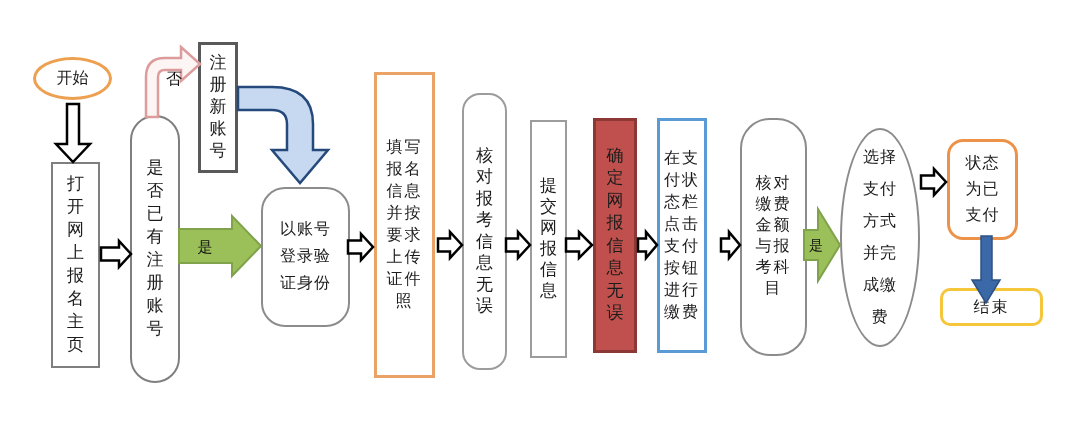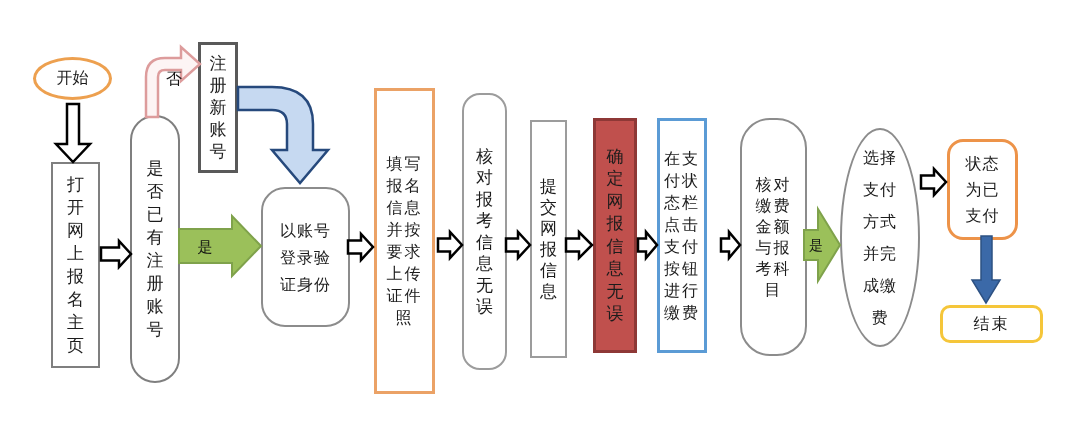--- a/index.html
+++ b/index.html
@@ -1,20 +1,20 @@
 <!DOCTYPE html>
 <html><head>
 <meta charset="utf-8">
 <style>
   html,body{margin:0;padding:0;background:#fff;}
   .canvas{
     position:relative;
     width:1080px;height:431px;
     background:#ffffff;
-    font-family:Liberation Serif, serif;
+    font-family:Liberation Mono, monospace;
     color:#1c1c1c;
     overflow:hidden;
   }
   .node{
     position:absolute;
     display:flex;align-items:center;justify-content:center;
     text-align:center;white-space:pre-line;
     background:#ffffff;box-sizing:border-box;
     color:#1c1c1c;
   }
@@ -24,29 +24,29 @@
     display:flex;align-items:center;justify-content:center;
     background:transparent;color:#111;
   }
 
   
   .n-start        {left:33px;  top:57px;  width:79px;  height:43px;  border:3px solid #eda04f;   border-radius:50%; font-size:16px;}
   .n-open         {left:51px;  top:162px; width:49px;  height:206px; border:2.5px solid #7f7f7f; font-size:17px; line-height:23px;}
   .n-has-account  {left:130px; top:115px; width:50px;  height:268px; border:2.5px solid #7f7f7f; border-radius:26px; font-size:17px; line-height:23px;}
   .n-register     {left:198px; top:42px;  width:40px;  height:131px; border:3px solid #595959;   font-size:17px; line-height:22px;}
   .n-login        {left:261px; top:187px; width:89px;  height:140px; border:2.5px solid #8c8c8c; border-radius:24px; font-size:16px; line-height:27px; letter-spacing:1px;}
-  .n-fill         {left:374px; top:72px;  width:61px;  height:306px; border:3px solid #eba266;   font-size:16px; line-height:22px; letter-spacing:2px;margin-top:16px;}
+  .n-fill         {left:374px; top:72px;  width:61px;  height:306px; border:3px solid #eba266;   font-size:16px; line-height:22px; letter-spacing:2px;}
   .n-check-info   {left:462px; top:93px;  width:45px;  height:277px; border:2.5px solid #9c9c9c; border-radius:18px; font-size:17px; line-height:21.5px;}
   .n-submit       {left:530px; top:120px; width:37px;  height:238px; border:2.5px solid #9c9c9c; font-size:17px; line-height:21px;}
   .n-confirm      {left:593px; top:118px; width:44px;  height:235px; border:3px solid #8e3836;   background:#c0504d; font-size:17px; line-height:22.5px;}
   .n-click-pay    {left:657px; top:118px; width:50px;  height:235px; border:3px solid #5b9bd5;   font-size:16px; line-height:22px; letter-spacing:2px;}
   .n-check-amount {left:740px; top:118px; width:67px;  height:238px; border:2.5px solid #8c8c8c; border-radius:30px; font-size:16px; line-height:21px; letter-spacing:2px;}
   .n-choose-pay   {left:840px; top:128px; width:80px;  height:219px; border:2.5px solid #8c8c8c; border-radius:50%; font-size:16px; line-height:32px; letter-spacing:1px;}
   .n-status-paid  {left:947px; top:132px; width:71px;  height:101px; border:3px solid #ed9349;   border-radius:16px; font-size:16px; line-height:26px; letter-spacing:1px;margin-top:7px;}
-  .n-end          {left:940px; top:305px; width:103px; height:38px;  border:3px solid #f5c63a;   border-radius:10px; font-size:16px; letter-spacing:2px;}
+  .n-end          {left:940px; top:288px; width:103px; height:38px;  border:3px solid #f5c63a;   border-radius:10px; font-size:16px; letter-spacing:2px;}
 
   .lbl-no        {left:162px; top:68px;  width:24px; height:22px; font-size:16px;}
   .lbl-yes-login {left:192px; top:236px; width:26px; height:22px; font-size:15px;}
   .lbl-yes-pay   {left:804px; top:236px; width:24px; height:20px; font-size:14px;}
 </style>
 </head>
 <body>
 
 <div class="canvas">
 

